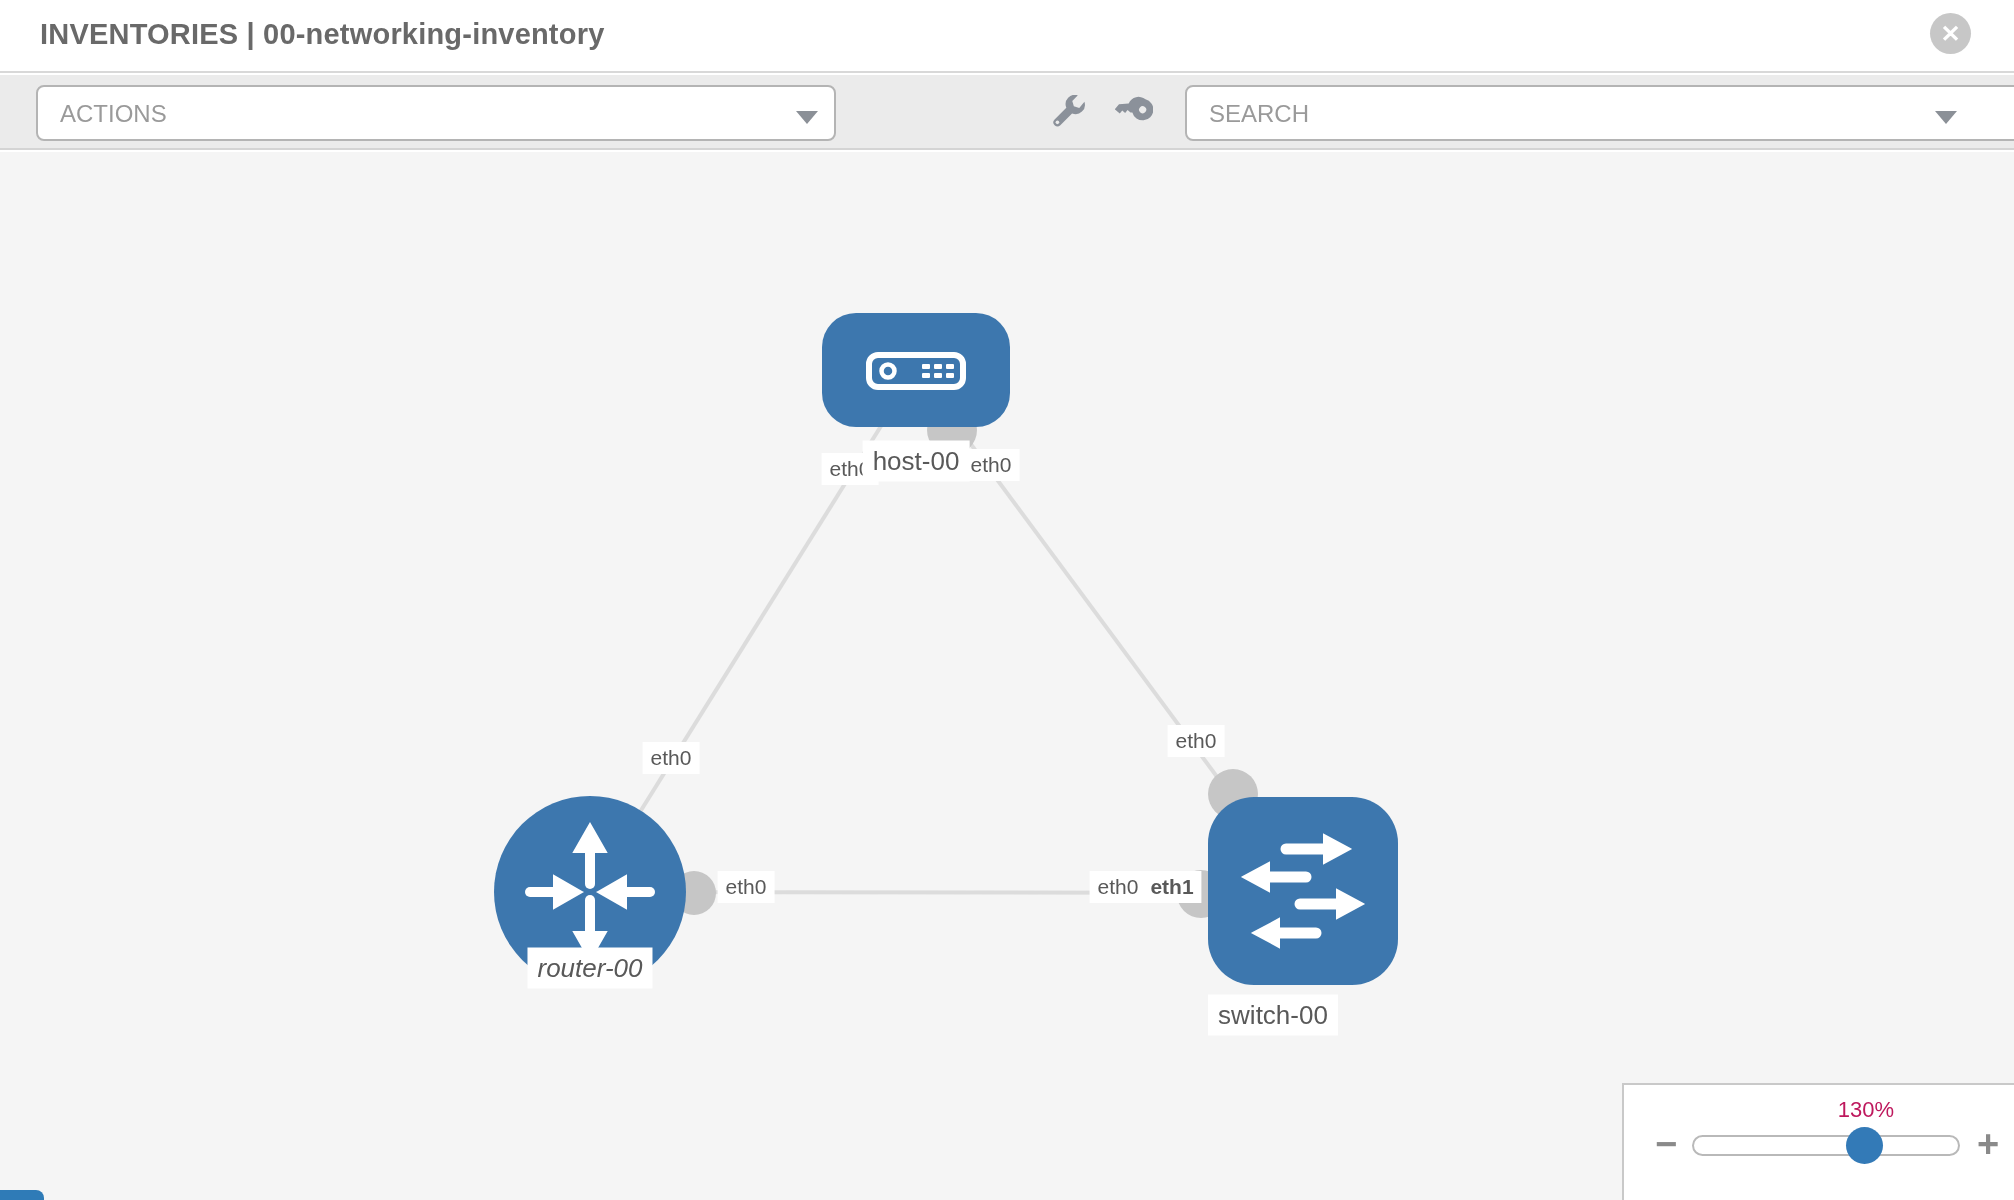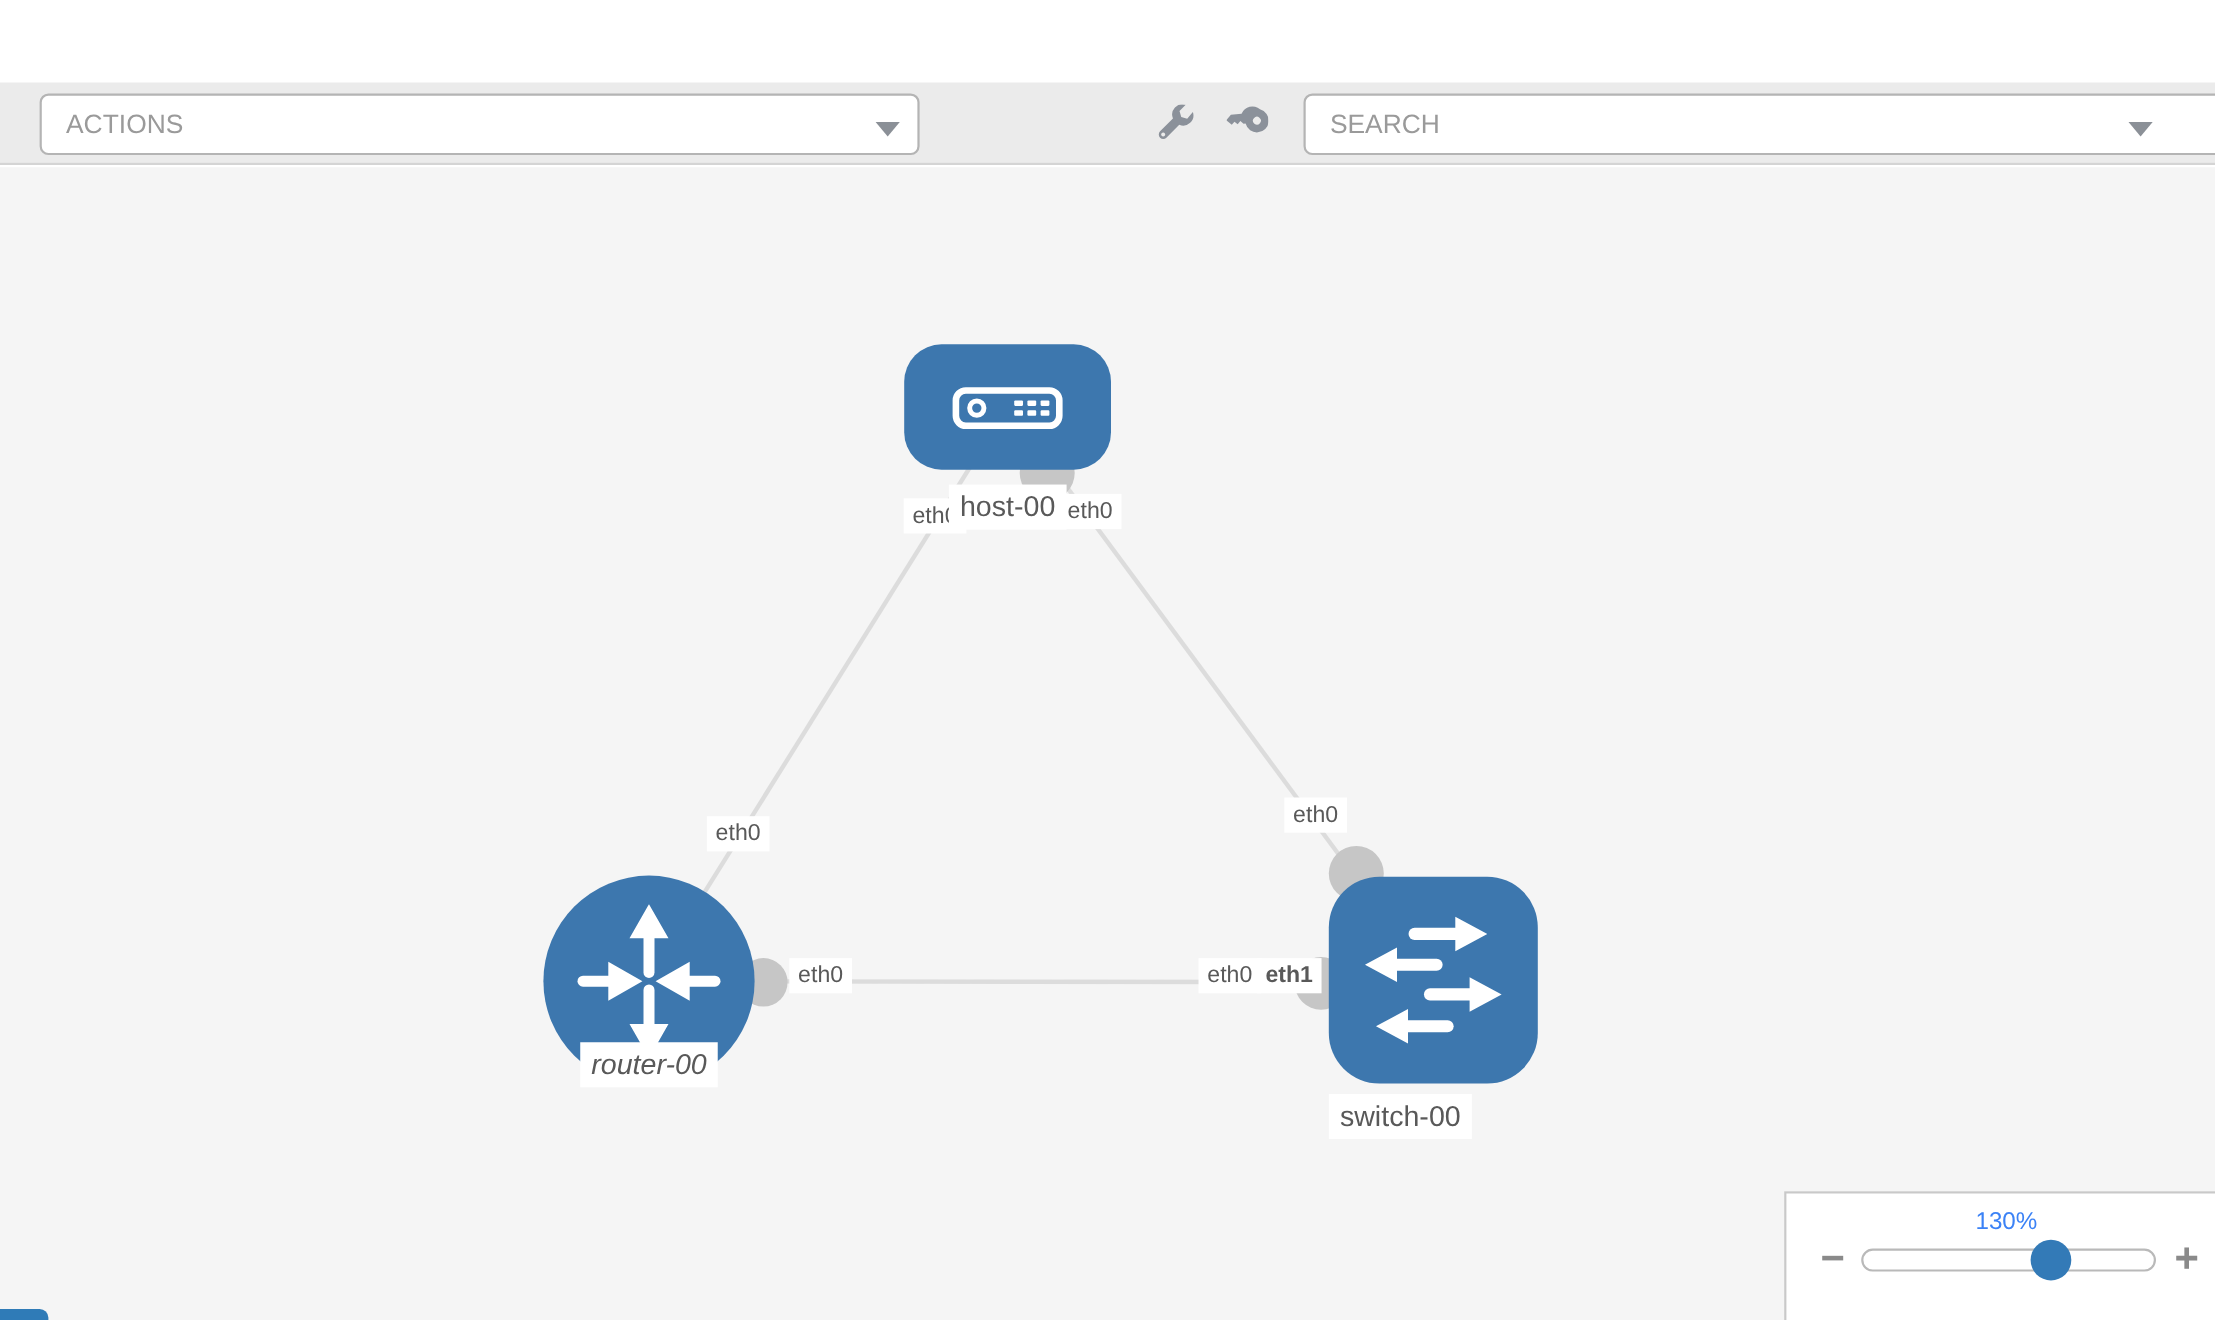--- a/index.html
+++ b/index.html
@@ -41,37 +41,43 @@
   .node svg { position:absolute; left:0; top:0; }
 
   .chip { position:absolute; background:#fff; color:#595959; white-space:nowrap;
           transform:translate(-50%,-50%); }
   .chip-name  { font-size:26px; padding:5px 10px; }
   .chip-iface { font-size:21px; padding:4px 8px; }
 
   
   .zoom-panel { position:absolute; left:1622px; top:1083px; width:420px; height:170px;
                 background:#fff; border:2px solid #c9c9c9; }
-  .zoom-pct { position:absolute; left:130px; top:12px; width:140px; text-align:center;
-              font-size:22px; color:#3b82f6; }
+  .zoom-pct { position:absolute; left:130px; top:12px; width:140px; text-align:right;
+              font-size:22px; color:#be185d; }
   .zbtn { position:absolute; top:44px; width:40px; height:34px; color:#8a8a8a;
           font-size:38px; font-weight:bold; line-height:30px; text-align:center; cursor:pointer; }
   .ztrack { position:absolute; left:68px; top:50px; width:268px; height:21px;
             background:#fff; border:2px solid #b9b9b9; border-radius:11px; cursor:pointer; }
   .zthumb { position:absolute; left:222px; top:42px; width:37px; height:37px;
             border-radius:50%; background:#337ab7; cursor:grab; }
 
   .offscreen-frag { position:absolute; left:0px; top:1190px; width:44px; height:10px;
                     background:#2f7bb7; border-top-right-radius:8px; }
 </style>
 </head>
 <body>
 
 <div id="app">
 
+  <div class="hdr">
+    <div class="hdr-title">INVENTORIES | 00-networking-inventory</div>
+    <div class="close-btn">
+      <span>✕</span>
+    </div>
+  </div>
 
   <div class="tbar">
     <div class="select" style="left:36px; width:800px;padding-left:12px;">
       <span class="lbl">ACTIONS</span>
       <span class="caret" style="left:758px;"></span>
     </div>
 
     <div class="tool-ico" style="left:1046px;">
       <svg width="36" height="36" viewBox="0 0 32 32">
         <path fill="#8b919a" d="M30.6 6.1a8.3 8.3 0 0 1-11 10.3L9.2 26.8a3.6 3.6 0 0 1-5.1-5.1L14.5 11.3A8.3 8.3 0 0 1 24.8 0.3l-5 5 1.4 4.8 4.8 1.4 4.6-5.4z"></path>

